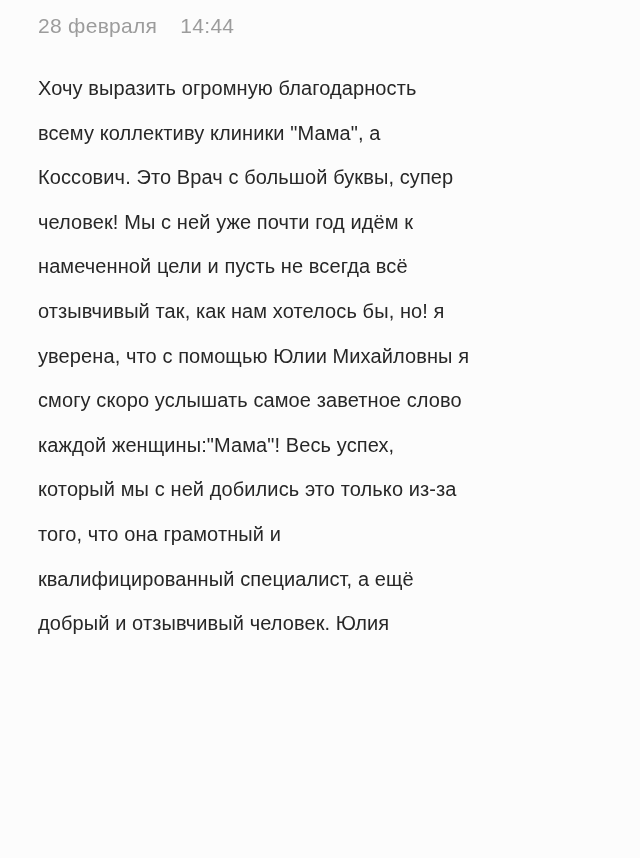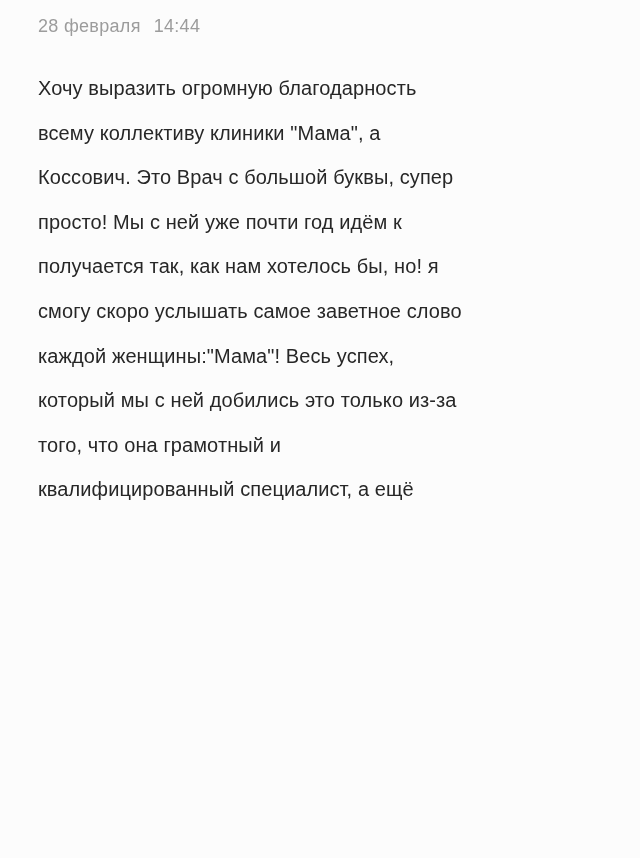--- a/index.html
+++ b/index.html
@@ -14,22 +14,22 @@
     background: #fcfcfc;
     overflow: hidden;
     font-family: "Liberation Sans", "DejaVu Sans", sans-serif;
   }
   .timestamp {
     position: absolute;
     top: 13px;
     left: 38px;
     display: flex;
     align-items: center;
-    gap: 13px;
-    font-size: 18px;
+    gap: 23px;
+    font-size: 21px;
     line-height: 26px;
     color: #9c9c9c;
     letter-spacing: 0.3px;
   }
   .review {
     position: absolute;
     top: 66px;
     left: 38px;
     width: 580px;
     font-size: 20px;
@@ -48,22 +48,25 @@
 
   <div class="timestamp">
     <span>28 февраля</span>
     <span>14:44</span>
   </div>
 
   <div class="review">
     <div class="line">Хочу выразить огромную благодарность</div>
     <div class="line">всему коллективу клиники "Мама", а</div>
     <div class="line">Коссович. Это Врач с большой буквы, супер</div>
-    <div class="line">просто! Мы с ней уже почти год идём к</div>
-    <div class="line">получается так, как нам хотелось бы, но! я</div>
+    <div class="line">человек! Мы с ней уже почти год идём к</div>
+    <div class="line">намеченной цели и пусть не всегда всё</div>
+    <div class="line">отзывчивый так, как нам хотелось бы, но! я</div>
+    <div class="line">уверена, что с помощью Юлии Михайловны я</div>
     <div class="line">смогу скоро услышать самое заветное слово</div>
     <div class="line">каждой женщины:"Мама"! Весь успех,</div>
     <div class="line">который мы с ней добились это только из-за</div>
     <div class="line">того, что она грамотный и</div>
     <div class="line">квалифицированный специалист, а ещё</div>
+    <div class="line">добрый и отзывчивый человек. Юлия</div>
   </div>
 
 </div>
 
 </body></html>

